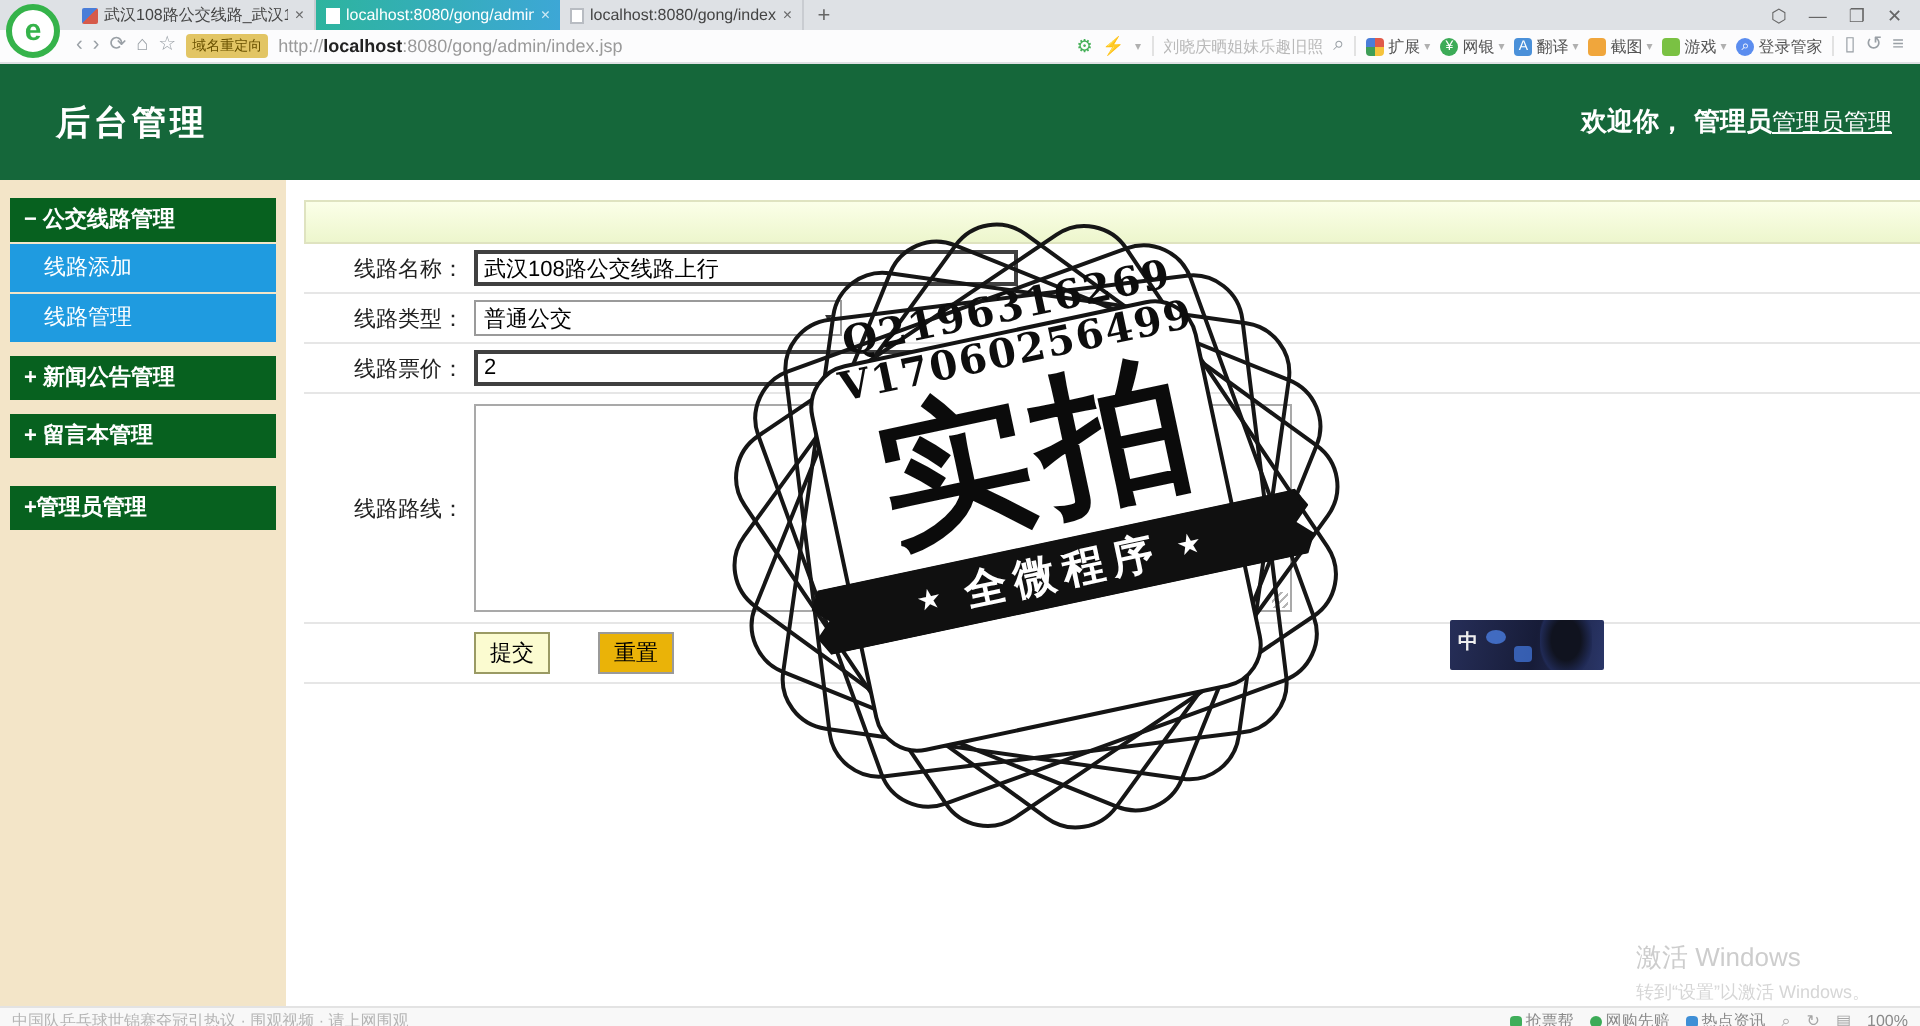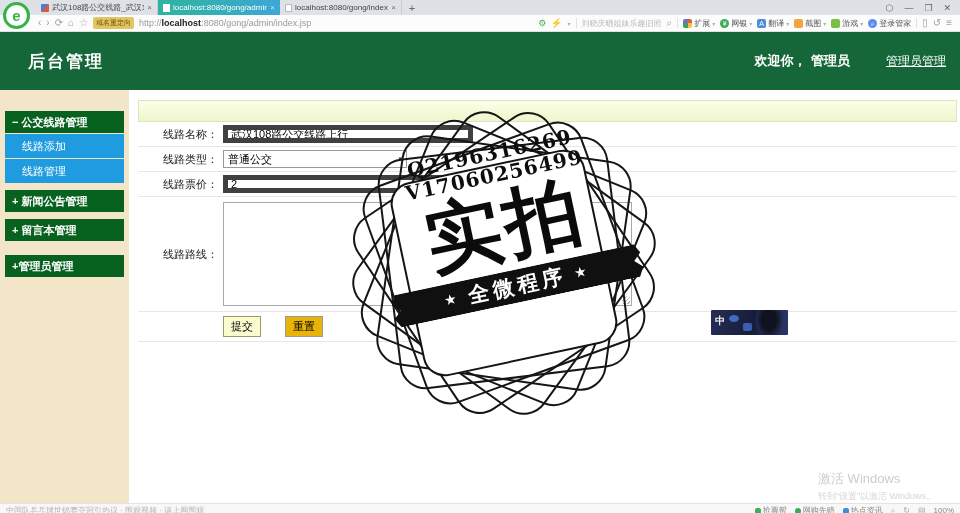--- a/index.html
+++ b/index.html
@@ -40,39 +40,39 @@
   .ic-ext { background:conic-gradient(#e05a4a 0 25%, #f5c33c 0 50%, #3f9e57 0 75%, #4a7dd8 0); }
   .ic-bank { background:#3cab57; border-radius:50%; }
   .ic-tr { background:#4a90d9; }
   .ic-shot { background:#f0a63c; }
   .ic-game { background:#7ac143; }
   .ic-mgr { background:#5b8def; border-radius:50%; }
 
   
   .pageheader { height:58px; background:#15673a; display:flex; align-items:center; padding:0 14px 0 28px; color:#fff; }
   .ph-title { font-family:Liberation Serif, serif; font-size:17px; font-weight:bold; letter-spacing:2px; }
-  .ph-right { margin-left:auto; display:flex; align-items:center; gap:36px; }
+  .ph-right { margin-left:auto; display:flex; align-items:center; }
   .welcome { font-family:"DejaVu Serif","Liberation Serif",serif; font-size:13px; font-weight:bold; }
   .logout { font-family:"DejaVu Serif","Liberation Serif",serif; font-size:12px; color:#fff; text-decoration:underline; cursor:pointer; }
 
   
   .main { display:flex; height:413px; }
-  .sidebar { width:129px; background:#f3e5c8; padding:21px 5px 0 5px; flex-shrink:0; }
+  .sidebar { width:143px; background:#f3e5c8; padding:9px 5px 0 5px; flex-shrink:0; }
   .m-group { background:#07611f; color:#fff; font-size:11px; font-weight:bold; height:22px; line-height:22px;
              padding-left:7px; cursor:pointer; white-space:nowrap; }
   .m-sub { background:#1f9be0; color:#fff; font-size:11px; height:24px; line-height:24px; padding-left:17px;
            margin-top:1px; cursor:pointer; }
   .gap { height:7px; }
 
   .content { flex:1; background:#fff; position:relative; }
   .formbox { position:absolute; left:9px; top:10px; width:819px; }
   .form-titlebar { height:22px; background:linear-gradient(#fbffe8,#edf6cd); border:1px solid #dfe3c0; }
   .frow { display:flex; align-items:center; border-bottom:1px solid #e6e6e6; padding:3px 0; }
   .lbl { width:85px; text-align:right; font-size:11px; color:#222; padding-right:5px; flex-shrink:0; }
-  .txt { width:250px; height:18px; border:5px solid #404040; font-size:11px; padding:1px 3px; color:#000;
+  .txt { width:272px; height:18px; border:2px solid #404040; font-size:11px; padding:1px 3px; color:#000;
          font-family:"Liberation Sans",sans-serif; }
   .selectbox { width:184px; height:18px; border:1px solid #9a9a9a; background:#fff; display:flex; align-items:center;
                font-size:11px; padding:0 4px; cursor:pointer; }
   .selectbox .arr { margin-left:auto; font-size:7px; color:#333; }
   .ta-wrap { position:relative; display:inline-block; }
   .ta { width:409px; height:104px; border:1px solid #a9a9a9; resize:none; font-size:11px;
         font-family:"Liberation Sans",sans-serif; display:block; }
   .ta-grip { position:absolute; right:2px; bottom:2px; width:8px; height:8px;
              background:repeating-linear-gradient(135deg,#b5b5b5 0 1px,transparent 1px 3px); }
   .btn { font-size:11px; padding:2px 7px; border:1px solid #9a9a64; background:#fbfbd0; cursor:pointer;

